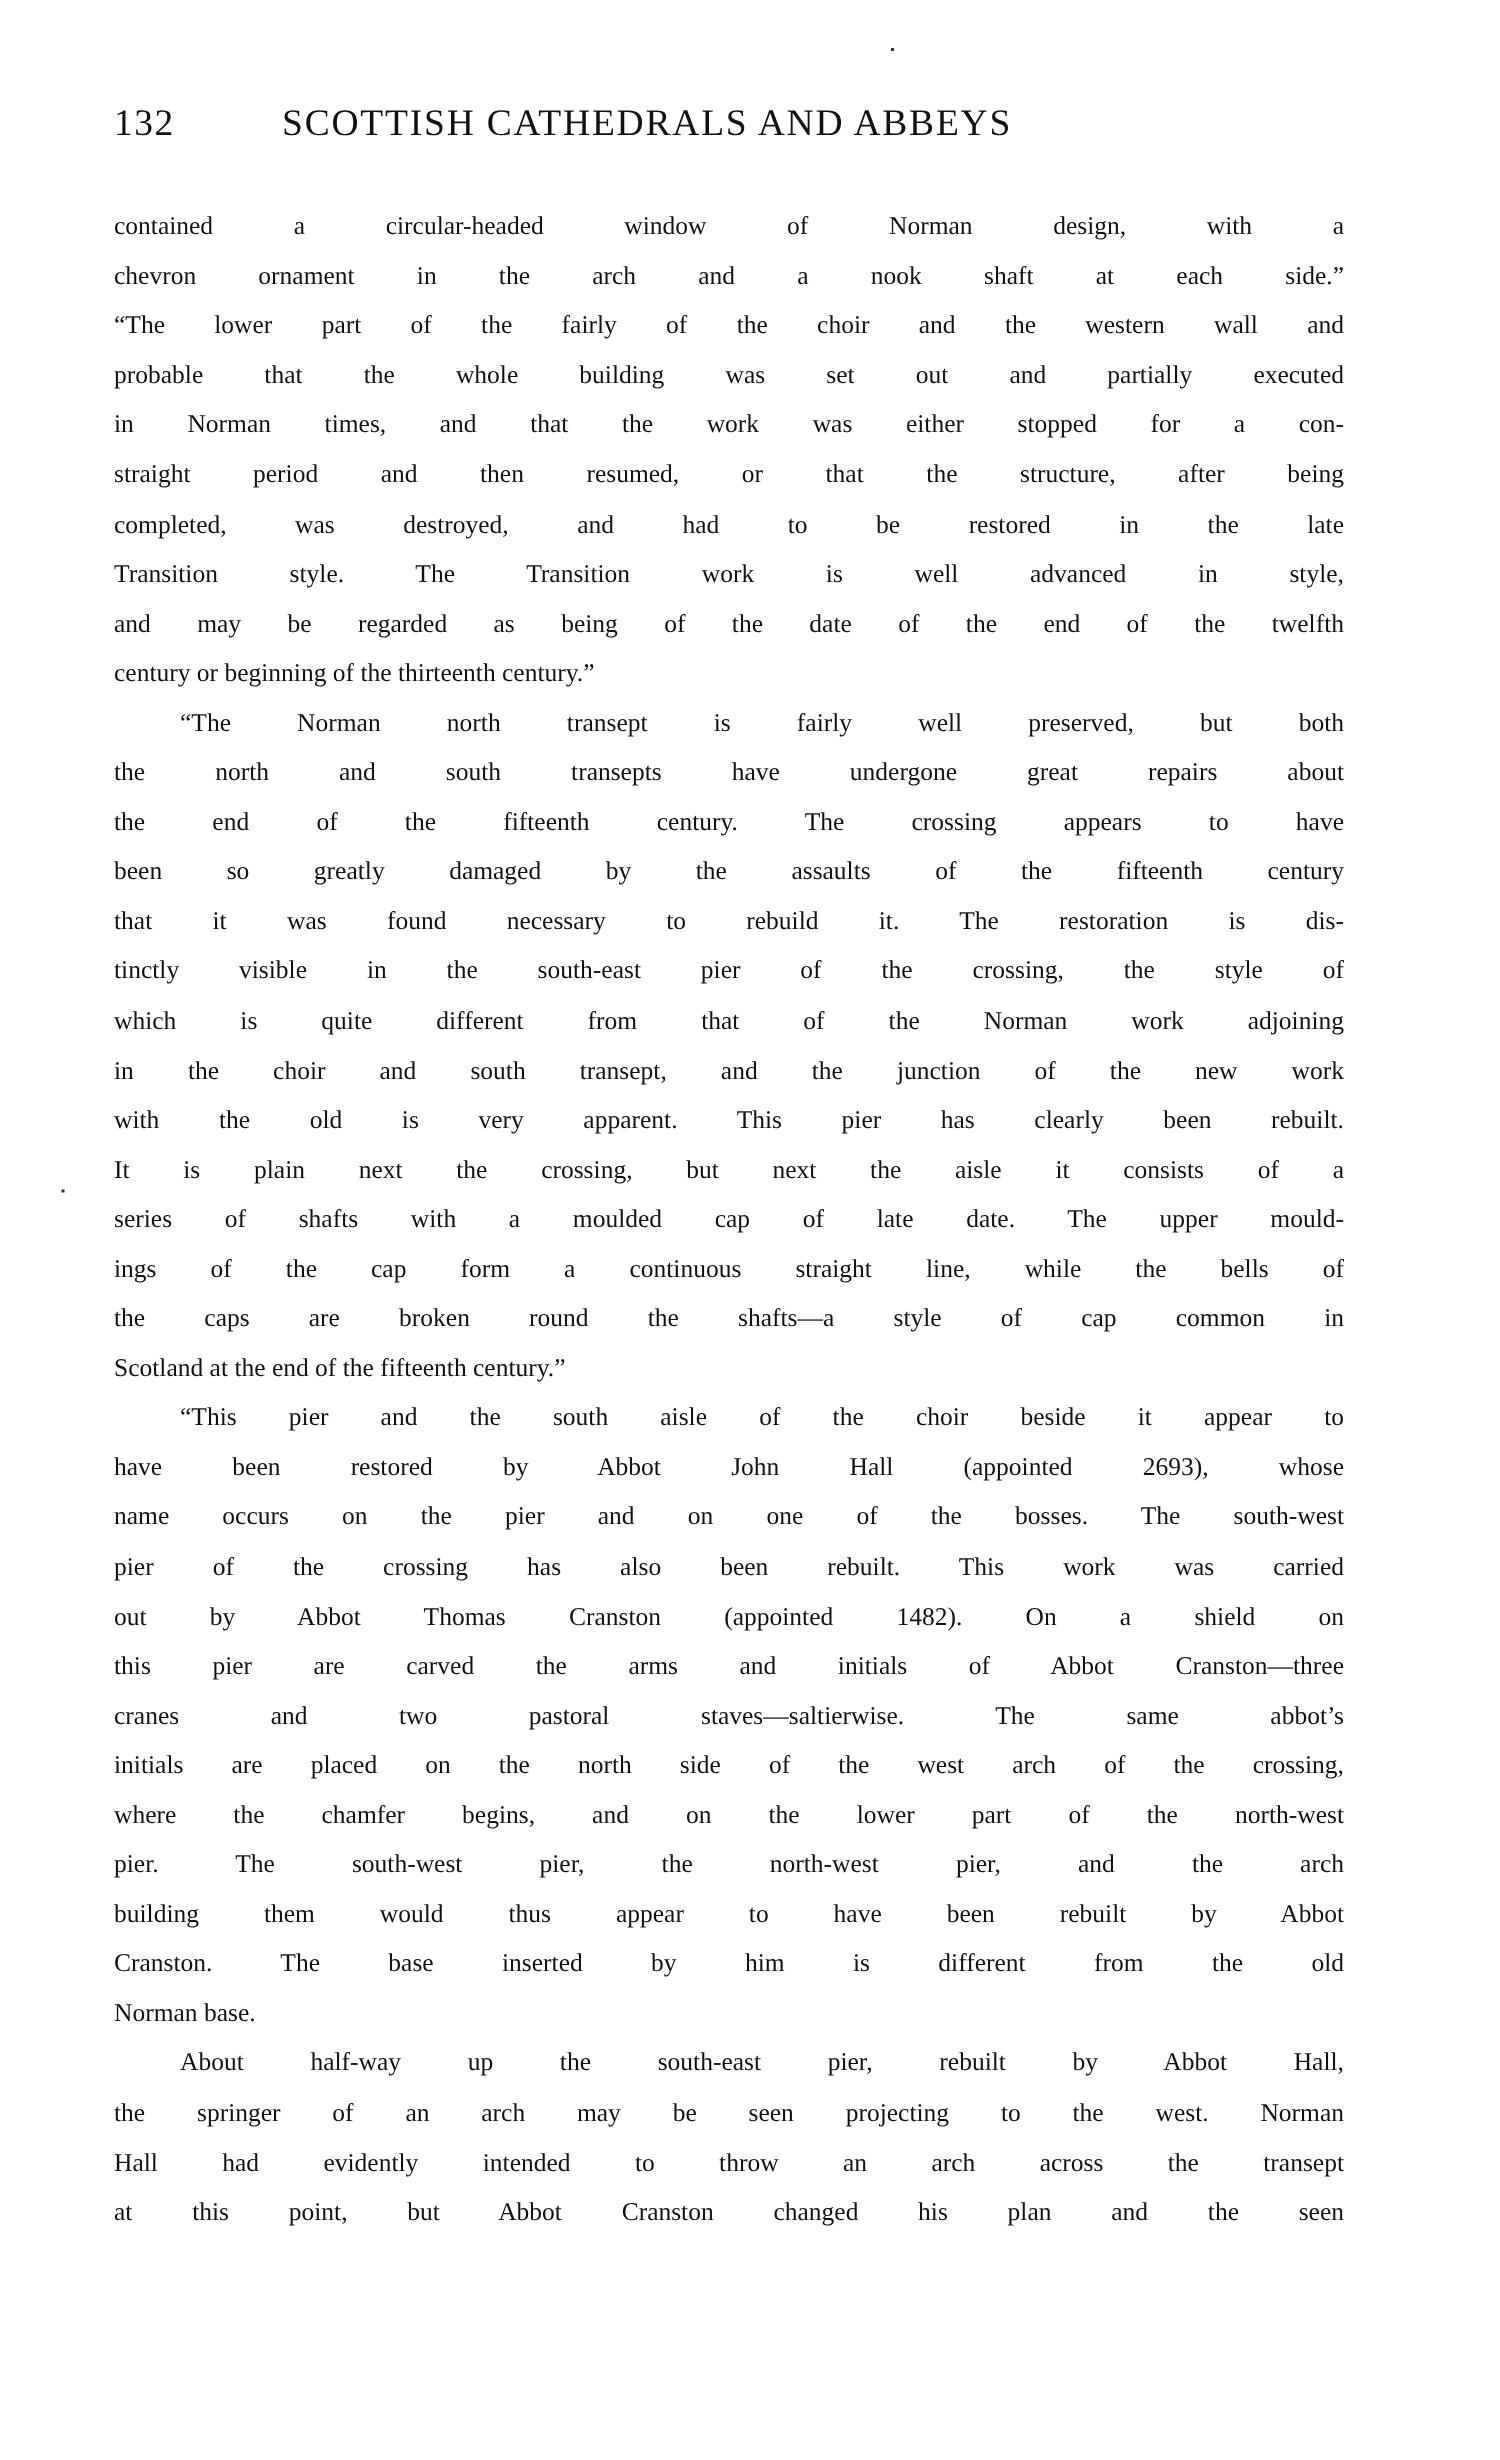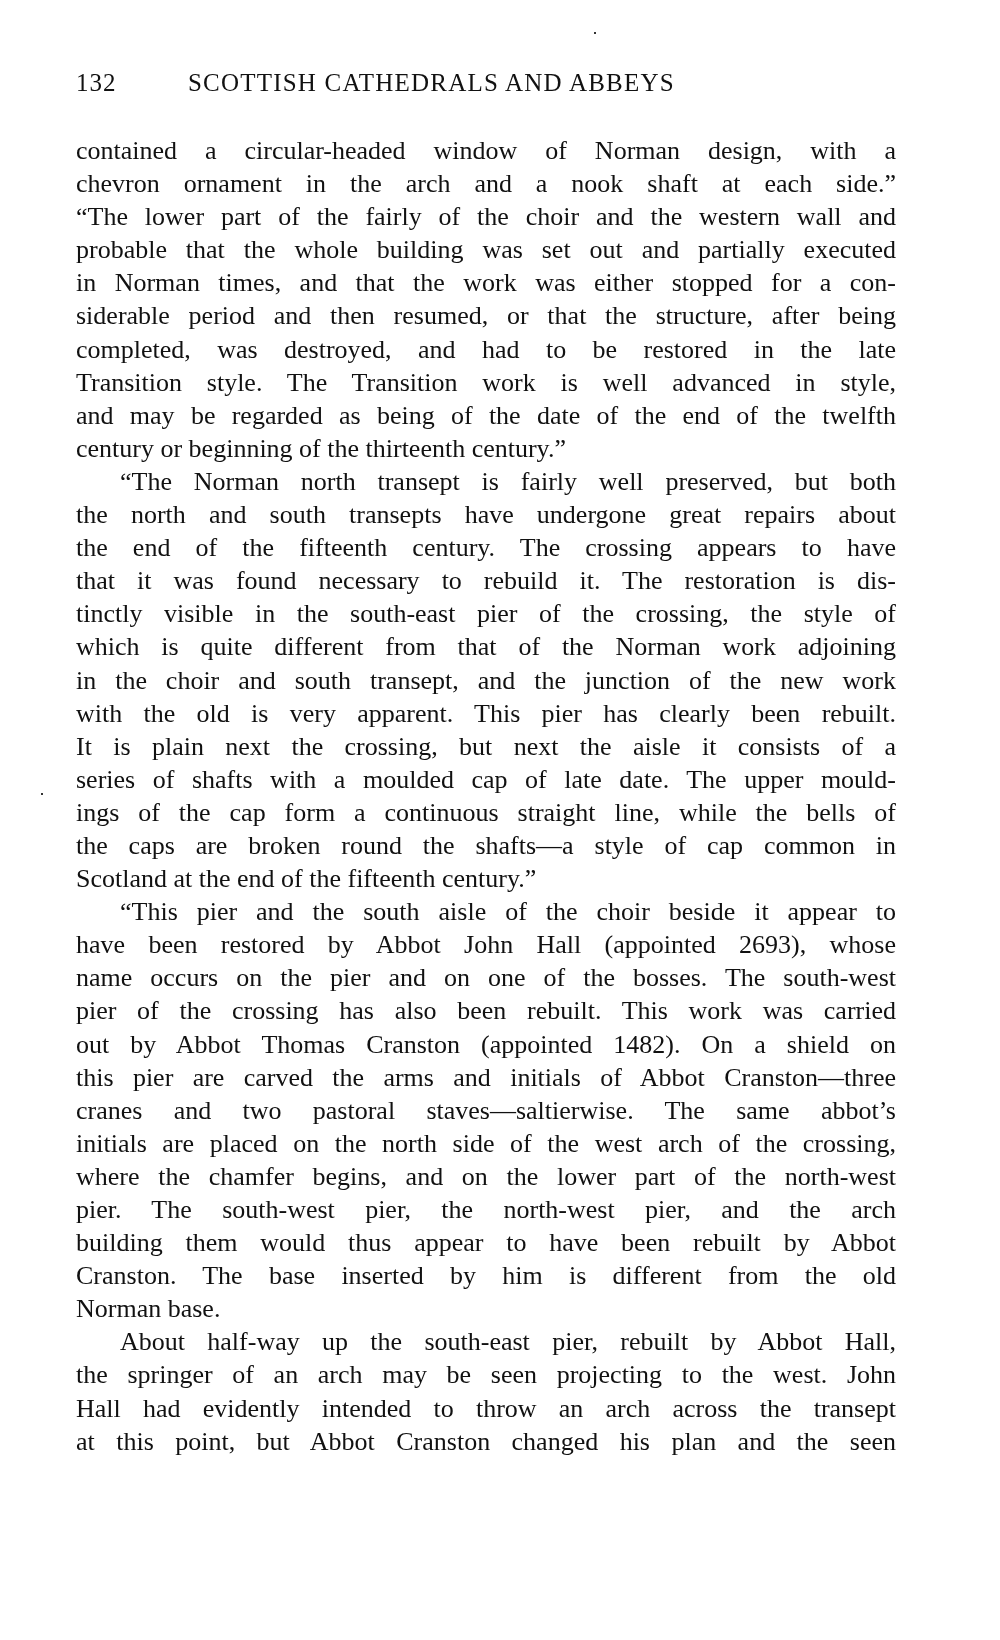--- a/index.html
+++ b/index.html
@@ -46,21 +46,21 @@
     left: 112px;
     top: 0;
     letter-spacing: 1.2px;
     font-weight: normal;
   }
   .body-text {
     position: absolute;
     left: 76px;
     top: 134px;
     width: 820px;
-    font-size: 26px;
+    font-size: 17px;
     line-height: 33.1px;
   }
   .line {
     display: block;
     height: 33.1px;
     white-space: nowrap;
     text-align: justify;
     text-align-last: justify;
     overflow: visible;
   }
@@ -82,28 +82,29 @@
     <span class="page-number">132</span>
     <span class="running-head">SCOTTISH CATHEDRALS AND ABBEYS</span>
   </div>
 
   <div class="body-text" id="body-text">
       <span class="line">contained a circular-headed window of Norman design, with a</span>
       <span class="line">chevron ornament in the arch and a nook shaft at each side.”</span>
       <span class="line">“The lower part of the fairly of the choir and the western wall and</span>
       <span class="line">probable that the whole building was set out and partially executed</span>
       <span class="line">in Norman times, and that the work was either stopped for a con-</span>
-      <span class="line">siderable period and then resumed, or that the structure, after being</span>
+      <span class="line">straight period and then resumed, or that the structure, after being</span>
       <span class="line">completed, was destroyed, and had to be restored in the late</span>
       <span class="line">Transition style. The Transition work is well advanced in style,</span>
       <span class="line">and may be regarded as being of the date of the end of the twelfth</span>
       <span class="line last">century or beginning of the thirteenth century.”</span>
       <span class="line indent">“The Norman north transept is fairly well preserved, but both</span>
       <span class="line">the north and south transepts have undergone great repairs about</span>
       <span class="line">the end of the fifteenth century. The crossing appears to have</span>
+      <span class="line">been so greatly damaged by the assaults of the fifteenth century</span>
       <span class="line">that it was found necessary to rebuild it. The restoration is dis-</span>
       <span class="line">tinctly visible in the south-east pier of the crossing, the style of</span>
       <span class="line">which is quite different from that of the Norman work adjoining</span>
       <span class="line">in the choir and south transept, and the junction of the new work</span>
       <span class="line">with the old is very apparent. This pier has clearly been rebuilt.</span>
       <span class="line">It is plain next the crossing, but next the aisle it consists of a</span>
       <span class="line">series of shafts with a moulded cap of late date. The upper mould-</span>
       <span class="line">ings of the cap form a continuous straight line, while the bells of</span>
       <span class="line">the caps are broken round the shafts—a style of cap common in</span>
       <span class="line last">Scotland at the end of the fifteenth century.”</span>
@@ -114,17 +115,17 @@
       <span class="line">out by Abbot Thomas Cranston (appointed 1482). On a shield on</span>
       <span class="line">this pier are carved the arms and initials of Abbot Cranston—three</span>
       <span class="line">cranes and two pastoral staves—saltierwise. The same abbot’s</span>
       <span class="line">initials are placed on the north side of the west arch of the crossing,</span>
       <span class="line">where the chamfer begins, and on the lower part of the north-west</span>
       <span class="line">pier. The south-west pier, the north-west pier, and the arch</span>
       <span class="line">building them would thus appear to have been rebuilt by Abbot</span>
       <span class="line">Cranston. The base inserted by him is different from the old</span>
       <span class="line last">Norman base.</span>
       <span class="line indent">About half-way up the south-east pier, rebuilt by Abbot Hall,</span>
-      <span class="line">the springer of an arch may be seen projecting to the west. John</span>
+      <span class="line">the springer of an arch may be seen projecting to the west. Norman</span>
       <span class="line">Hall had evidently intended to throw an arch across the transept</span>
       <span class="line">at this point, but Abbot Cranston changed his plan and the seen</span>
     </div>
 </div>
 
 </body></html>

